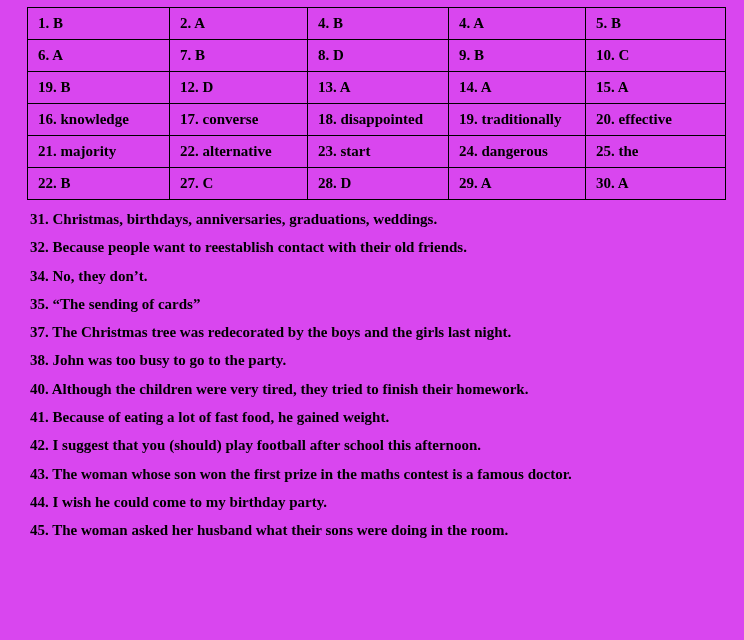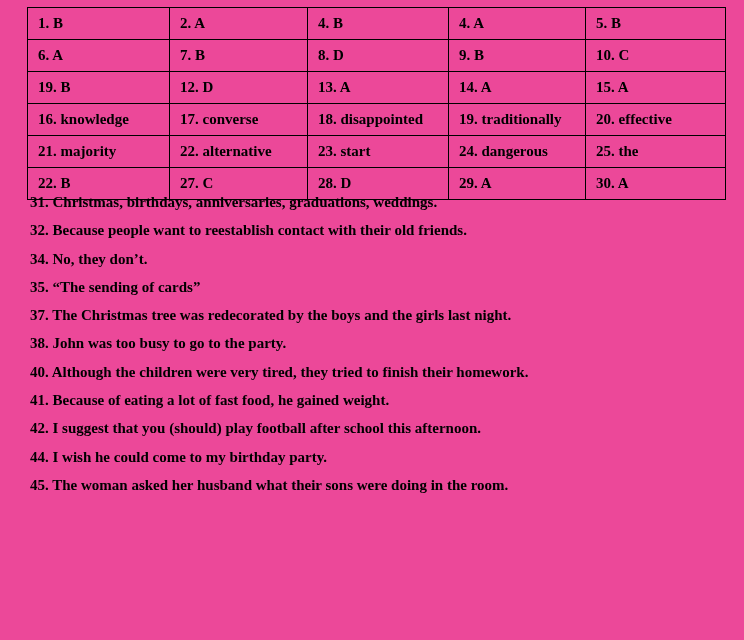--- a/index.html
+++ b/index.html
@@ -7,21 +7,21 @@
     padding: 0;
     background: #ffffff;
     width: 744px;
     height: 640px;
     overflow: hidden;
   }
   .page {
     position: relative;
     width: 744px;
     height: 640px;
-    background: #ec4899;
+    background: #d946ef;
     color: #000000;
     font-family: "Liberation Serif", serif;
     font-weight: bold;
   }
   table.answer-grid {
     position: absolute;
     left: 27px;
     top: 7px;
     border-collapse: collapse;
     table-layout: fixed;
@@ -33,21 +33,21 @@
     padding: 0 4px 0 10px;
     font-size: 15px;
     font-weight: bold;
     vertical-align: middle;
     white-space: nowrap;
     overflow: hidden;
   }
   .written-answers {
     position: absolute;
     left: 30px;
-    top: 188px;
+    top: 205px;
     width: 700px;
   }
   .written-answers p {
     margin: 0;
     font-size: 15px;
     font-weight: bold;
     line-height: 28.3px;
     white-space: nowrap;
   }
 </style>
@@ -113,17 +113,18 @@
   <div class="written-answers">
     <p>31. Christmas, birthdays, anniversaries, graduations, weddings.</p>
     <p>32. Because people want to reestablish contact with their old friends.</p>
     <p>34. No, they don’t.</p>
     <p>35. “The sending of cards”</p>
     <p>37. The Christmas tree was redecorated by the boys and the girls last night.</p>
     <p>38. John was too busy to go to the party.</p>
     <p>40. Although the children were very tired, they tried to finish their homework.</p>
     <p>41. Because of eating a lot of fast food, he gained weight.</p>
     <p>42. I suggest that you (should) play football after school this afternoon.</p>
+    <p>43. The woman whose son won the first prize in the maths contest is a famous doctor.</p>
     <p>44. I wish he could come to my birthday party.</p>
     <p>45. The woman asked her husband what their sons were doing in the room.</p>
   </div>
 
 </div>
 
 </body></html>

